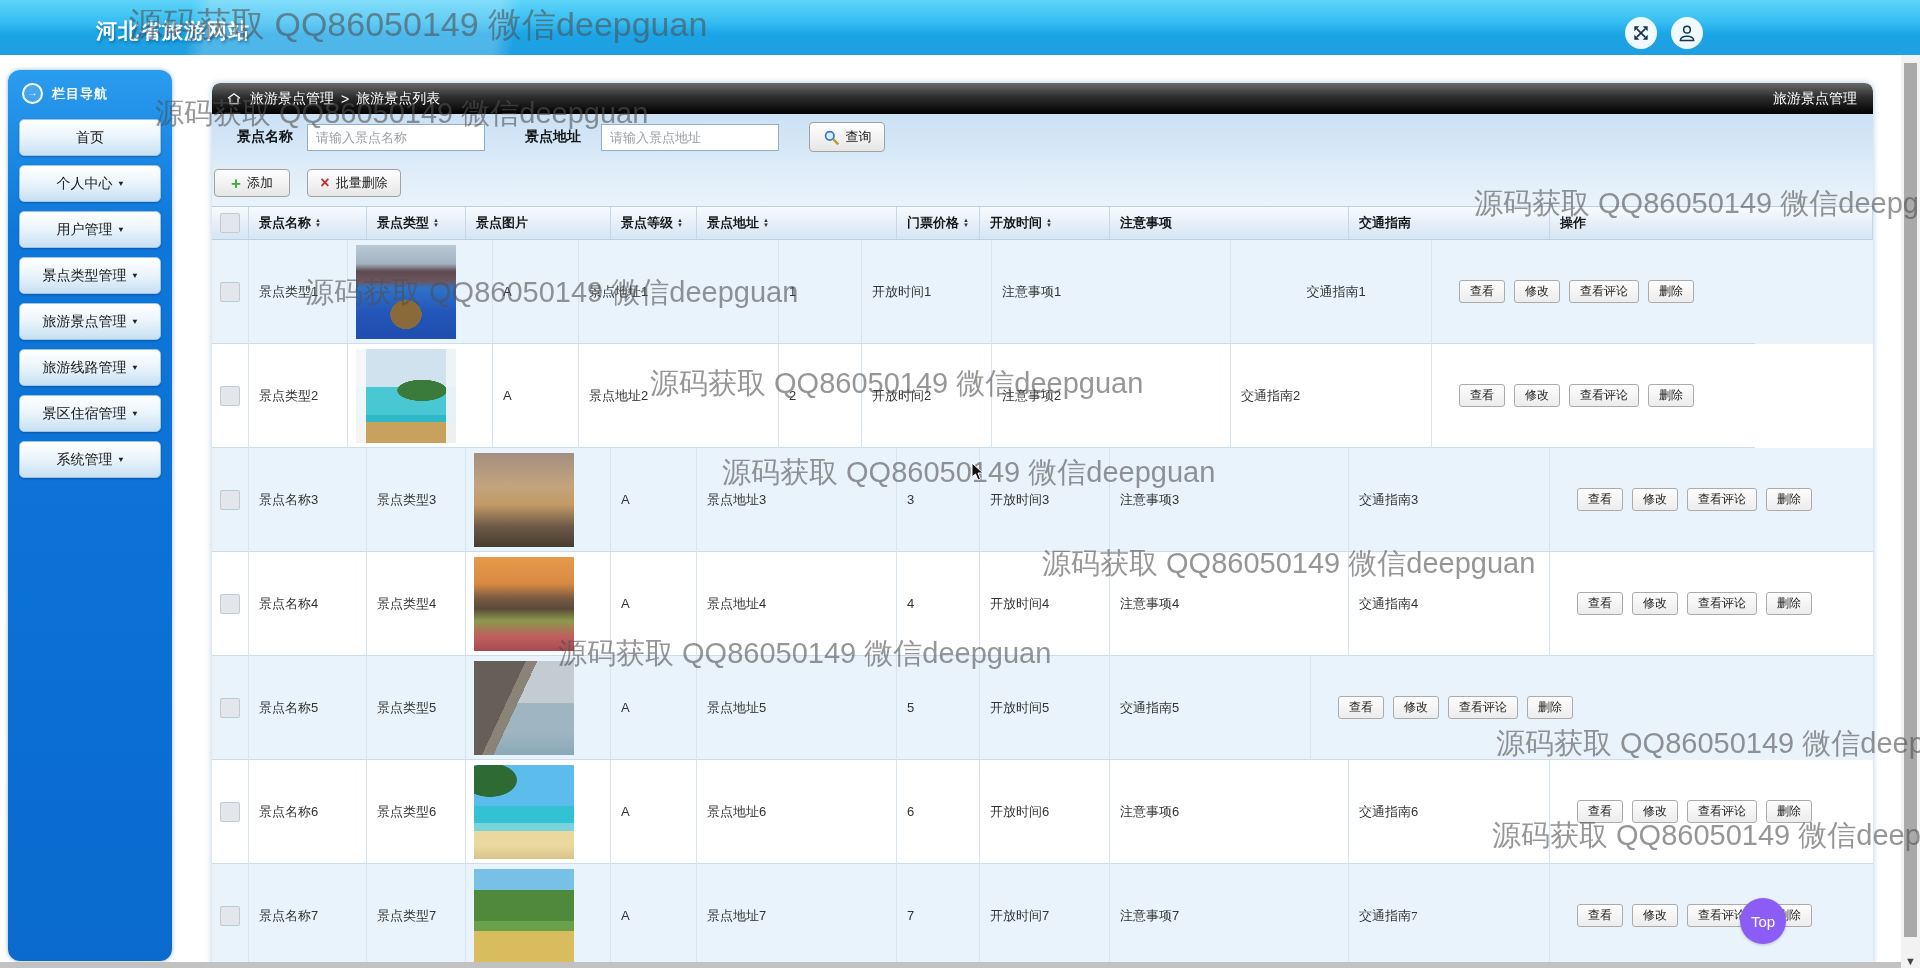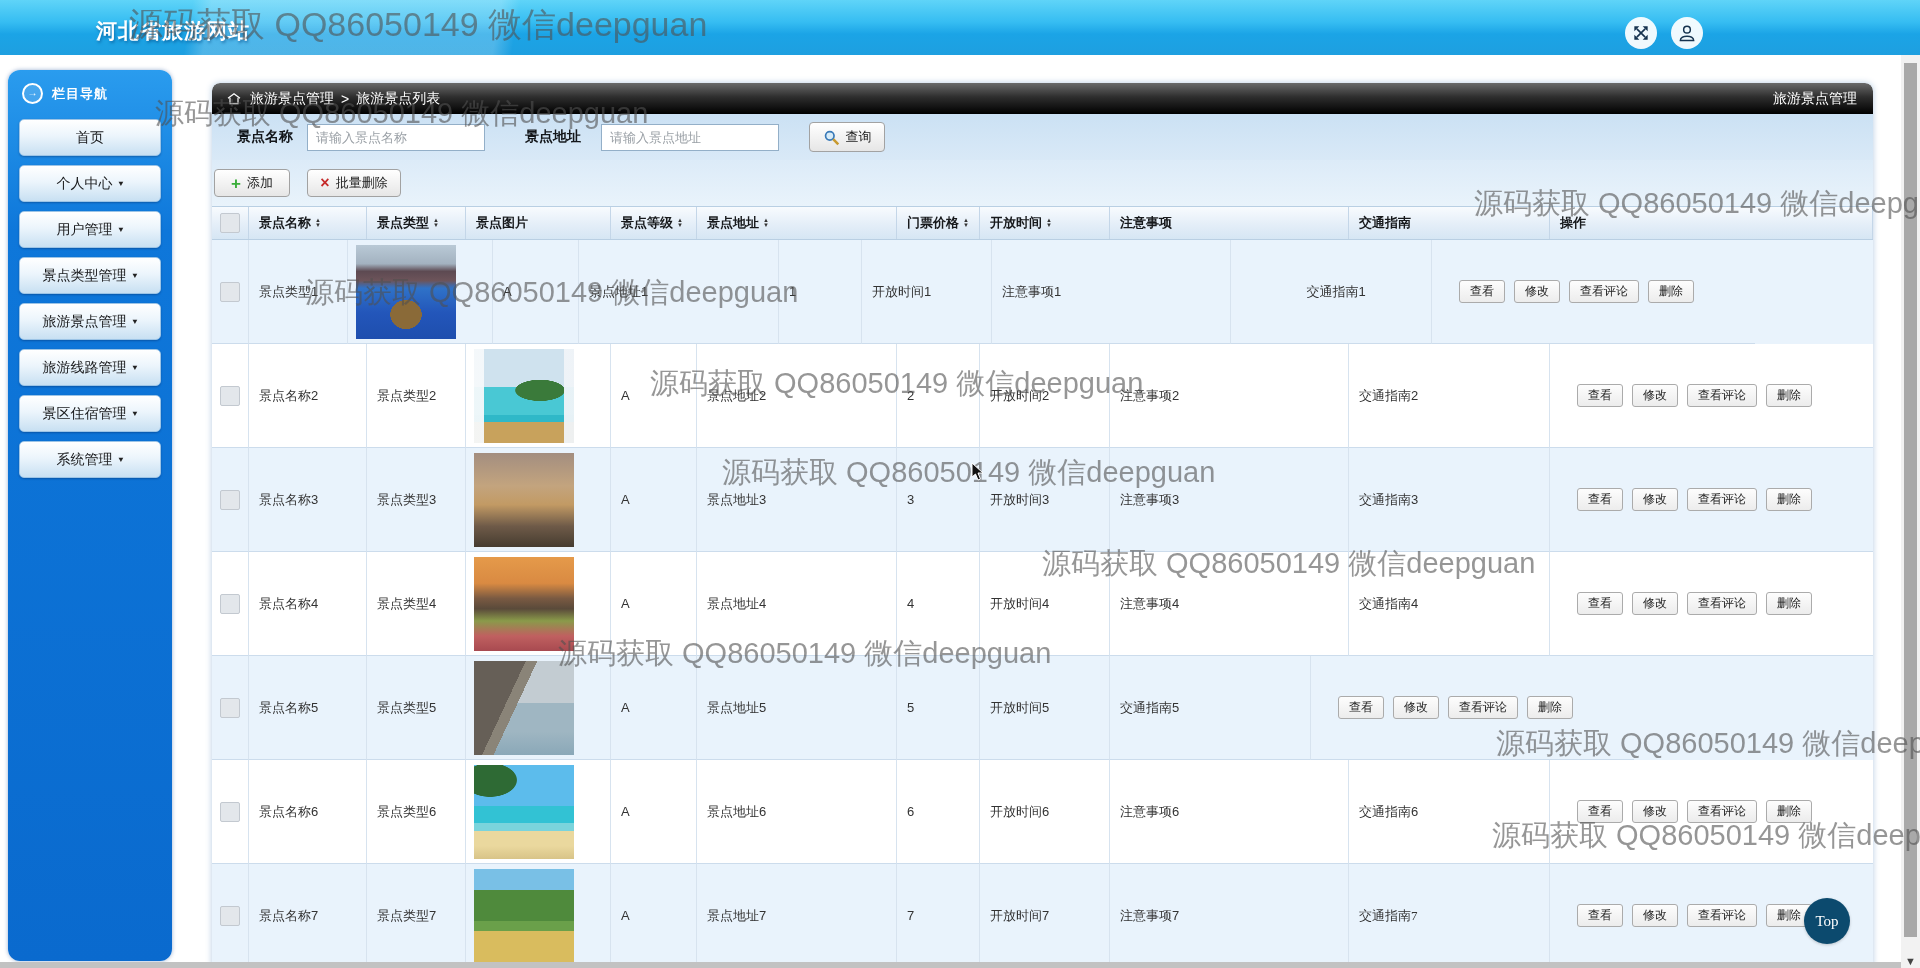--- a/index.html
+++ b/index.html
@@ -129,23 +129,23 @@
   .img-5{background:
     linear-gradient(115deg,#665f57 0 36%,#8a8478 36% 44%,transparent 44%),
     linear-gradient(180deg,#c3ccd2 0 45%,#9fb6c2 45% 75%,#8aa8b8 100%);}
   .img-6{background:
     radial-gradient(ellipse 48px 30px at 16% 16%,#2e6a34 0 55%,transparent 57%),
     linear-gradient(180deg,#5cbcec 0 44%,#32c2d4 44% 62%,#7ad4dc 62% 70%,#ead89e 70% 86%,#d8c488 100%);}
   .img-7{background:linear-gradient(180deg,#79c0e6 0 22%,#4f8a3c 22% 55%,#6aa04a 55% 66%,#d9bc5e 66% 100%);}
   
   .wm{position:absolute;color:rgba(80,80,80,.6);white-space:nowrap;z-index:60;pointer-events:none;}
   .top-btn{
-    position:absolute;left:1804px;top:898px;width:46px;height:46px;border-radius:50%;
-    background:#0c4a6e;color:#fff;font-size:15px;display:flex;align-items:center;justify-content:center;
-    z-index:70;cursor:pointer;box-shadow:0 1px 3px rgba(0,0,0,.2);font-family:Liberation Serif, serif;
+    position:absolute;left:1740px;top:898px;width:46px;height:46px;border-radius:50%;
+    background:#8b5cf6;color:#fff;font-size:15px;display:flex;align-items:center;justify-content:center;
+    z-index:70;cursor:pointer;box-shadow:0 1px 3px rgba(0,0,0,.2);
   }
   .v-scroll{position:absolute;right:0;top:55px;width:19px;height:913px;background:#f2f2f2;z-index:40;}
   .v-thumb{position:absolute;right:3px;top:8px;width:13px;height:874px;background:#a9a9a9;}
   .v-arrow{position:absolute;right:4px;bottom:1px;font-size:11px;color:#444;}
   .h-strip{position:absolute;left:0;bottom:0;width:1901px;height:6px;background:#c2c2c2;z-index:40;}
   .cursor{position:absolute;left:971px;top:462px;z-index:80;pointer-events:none;}
 </style>
 </head>
 <body>
 
@@ -337,23 +337,20 @@
             <button class="btn act-btn">查看</button>
             <button class="btn act-btn">修改</button>
             <button class="btn act-btn">查看评论</button>
             <button class="btn act-btn">删除</button>
           </div>
         </div>
         <div class="t-row">
           <div class="cell cb-cell" style="width: 37px;">
             <div class="cb"></div>
           </div>
-          <div class="cell" style="width: 118px;">
-            <span>景点名称2</span>
-          </div>
           <div class="cell" style="width: 99px;">
             <span>景点类型2</span>
           </div>
           <div class="cell" style="width: 145px; padding-left: 0px;">
             <div class="img-photo img-2"></div>
           </div>
           <div class="cell" style="width: 86px;">
             <span>A</span>
           </div>
           <div class="cell" style="width: 200px;">

